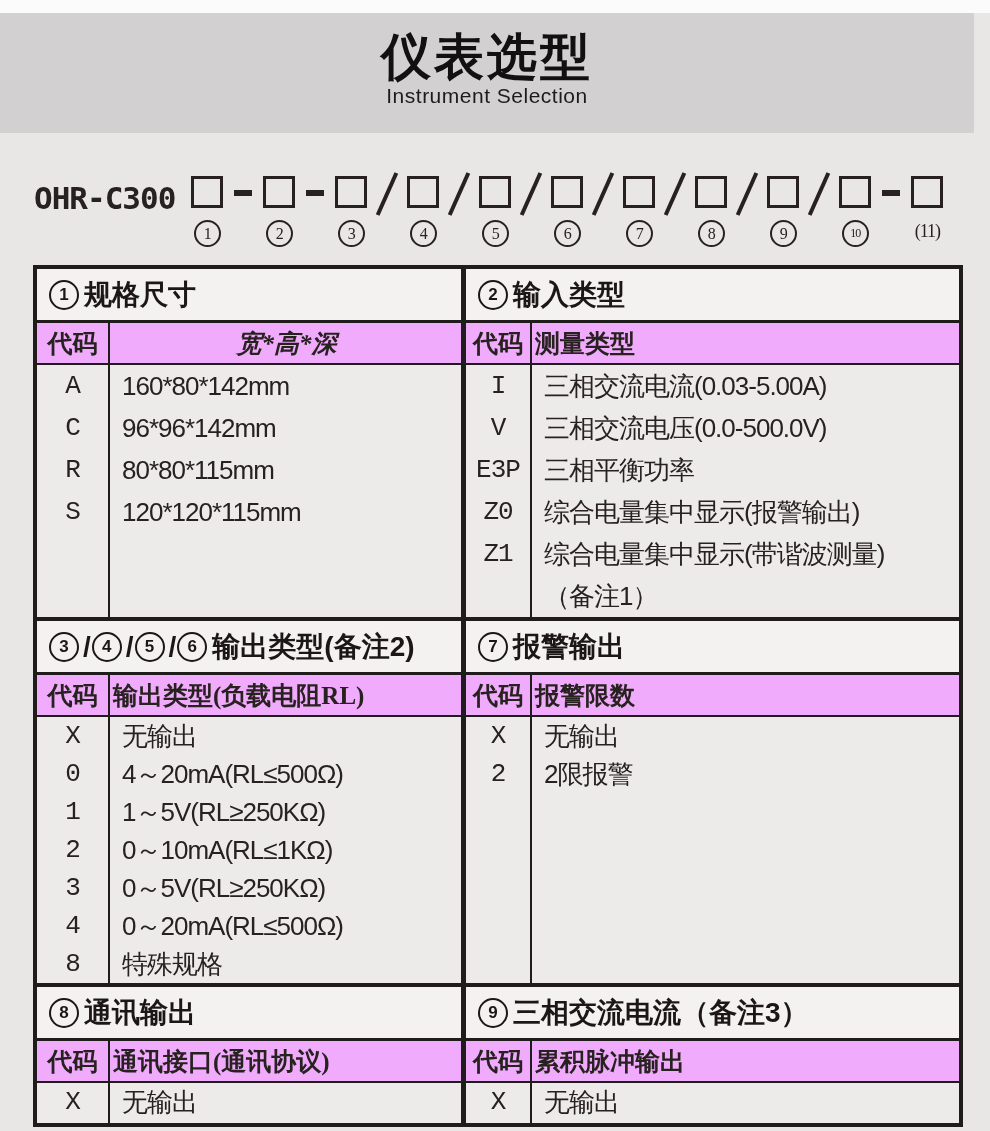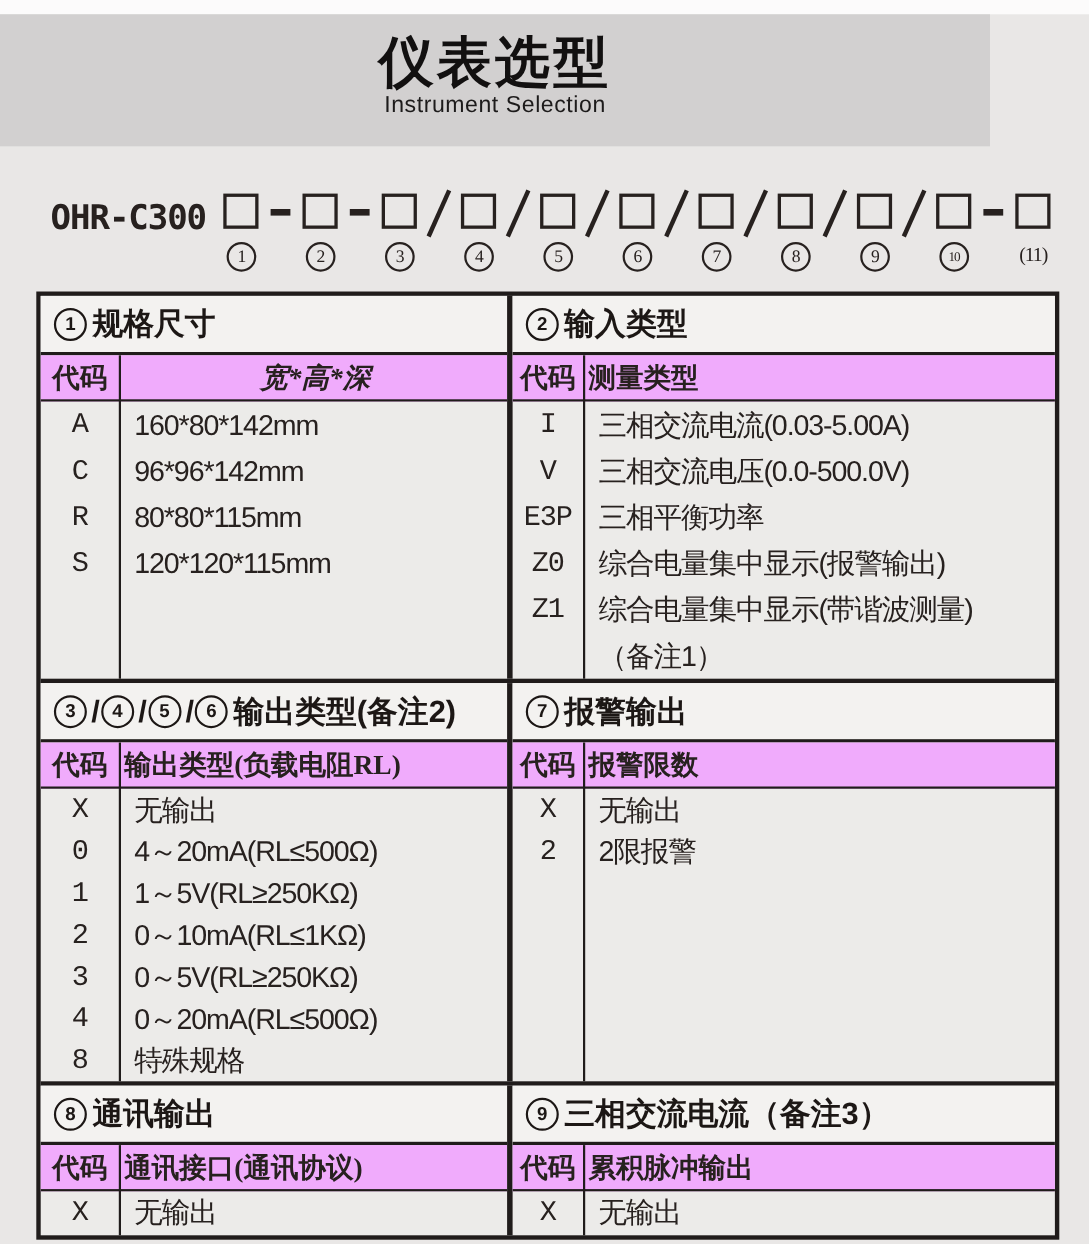--- a/index.html
+++ b/index.html
@@ -3,26 +3,26 @@
 <meta charset="utf-8">
 <style>
   html,body{margin:0;padding:0;}
   body{
     width:990px;height:1131px;position:relative;overflow:hidden;
     background:#e9e7e6;
     font-family:"Liberation Sans",sans-serif;
     color:#27211f;
   }
   .top-strip{position:absolute;left:0;top:0;width:990px;height:13px;background:#fcfbfb;}
-  .title-band{position:absolute;left:0;top:13px;width:900px;height:120px;background:#d2d0d0;text-align:center;}
+  .title-band{position:absolute;left:0;top:13px;width:974px;height:120px;background:#d2d0d0;text-align:center;}
   .page-title{margin:0;padding-top:18px;font-size:50px;font-weight:bold;letter-spacing:3px;color:#121010;line-height:1.05;}
   .page-subtitle{margin:0;font-size:21px;color:#1d1b1b;letter-spacing:0.5px;}
 
   
-  .model-row{position:absolute;left:46px;top:176px;display:flex;align-items:flex-start;}
+  .model-row{position:absolute;left:34px;top:176px;display:flex;align-items:flex-start;}
   .model-prefix{
     font-family:"DejaVu Sans Mono",monospace;font-weight:bold;font-size:31px;
     color:#27211f;margin-top:4px;margin-right:16px;letter-spacing:-1px;white-space:nowrap;
   }
   .unit{display:flex;flex-direction:column;align-items:center;width:32px;flex:none;}
   .mbox{width:26px;height:26px;border:3px solid #27211f;background:transparent;}
   .cnum{
     margin-top:12px;width:23px;height:23px;border:2px solid #27211f;border-radius:50%;
     display:flex;align-items:center;justify-content:center;
     font-family:"Liberation Serif",serif;font-size:16px;color:#27211f;flex:none;

